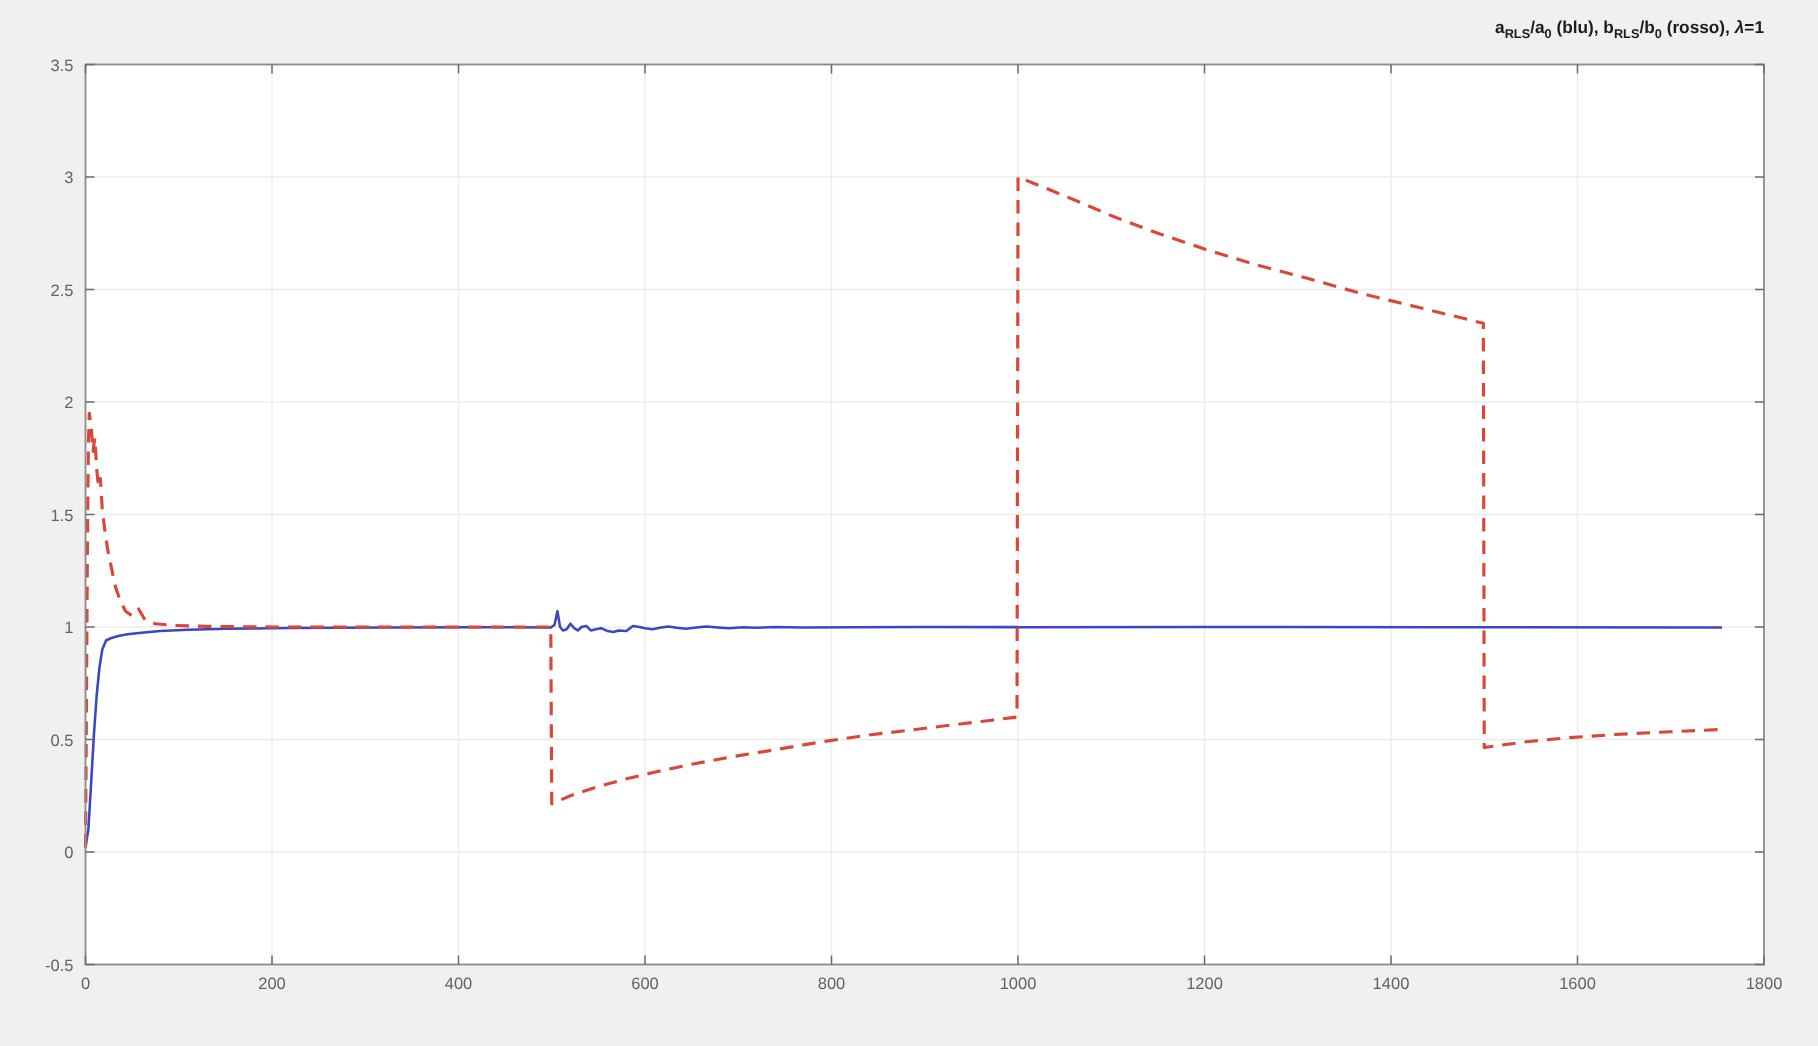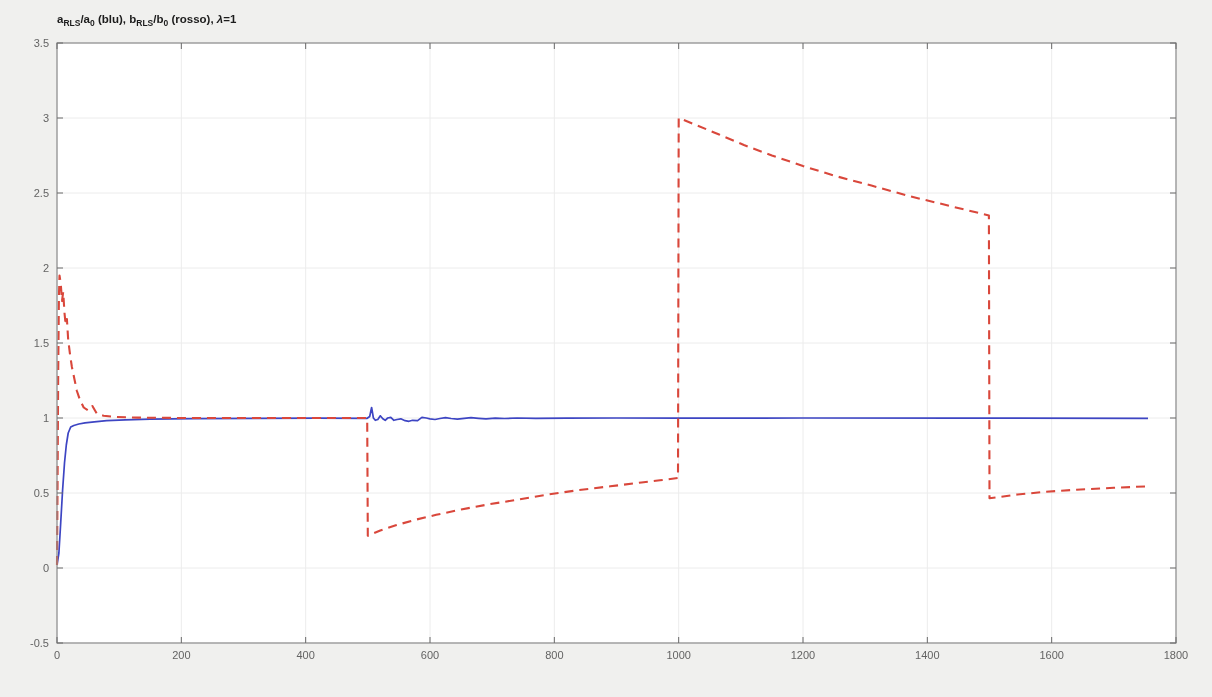--- a/index.html
+++ b/index.html
@@ -5,21 +5,21 @@
   html,body{margin:0;padding:0;}
   body{
     width:1212px;height:697px;
     background:#f0f0ee;
     font-family:"Liberation Sans",sans-serif;
     position:relative;overflow:hidden;
   }
   .figure{position:absolute;left:0;top:0;width:1212px;height:697px;}
   .chart-title{
     position:absolute;left:57px;top:13px;width:1119px;
-    text-align:left;font-size:11.5px;font-weight:bold;color:#1c1c1c;
+    text-align:right;font-size:11.5px;font-weight:bold;color:#1c1c1c;
     white-space:nowrap;
   }
   .chart-title .seg-sub{font-size:8.5px;vertical-align:-3px;}
   .chart-title .seg-italic{font-style:italic;}
   svg.chart-canvas{position:absolute;left:0;top:0;}
   svg text{font-family:"Liberation Sans",sans-serif;}
 </style>
 </head>
 <body>
 

